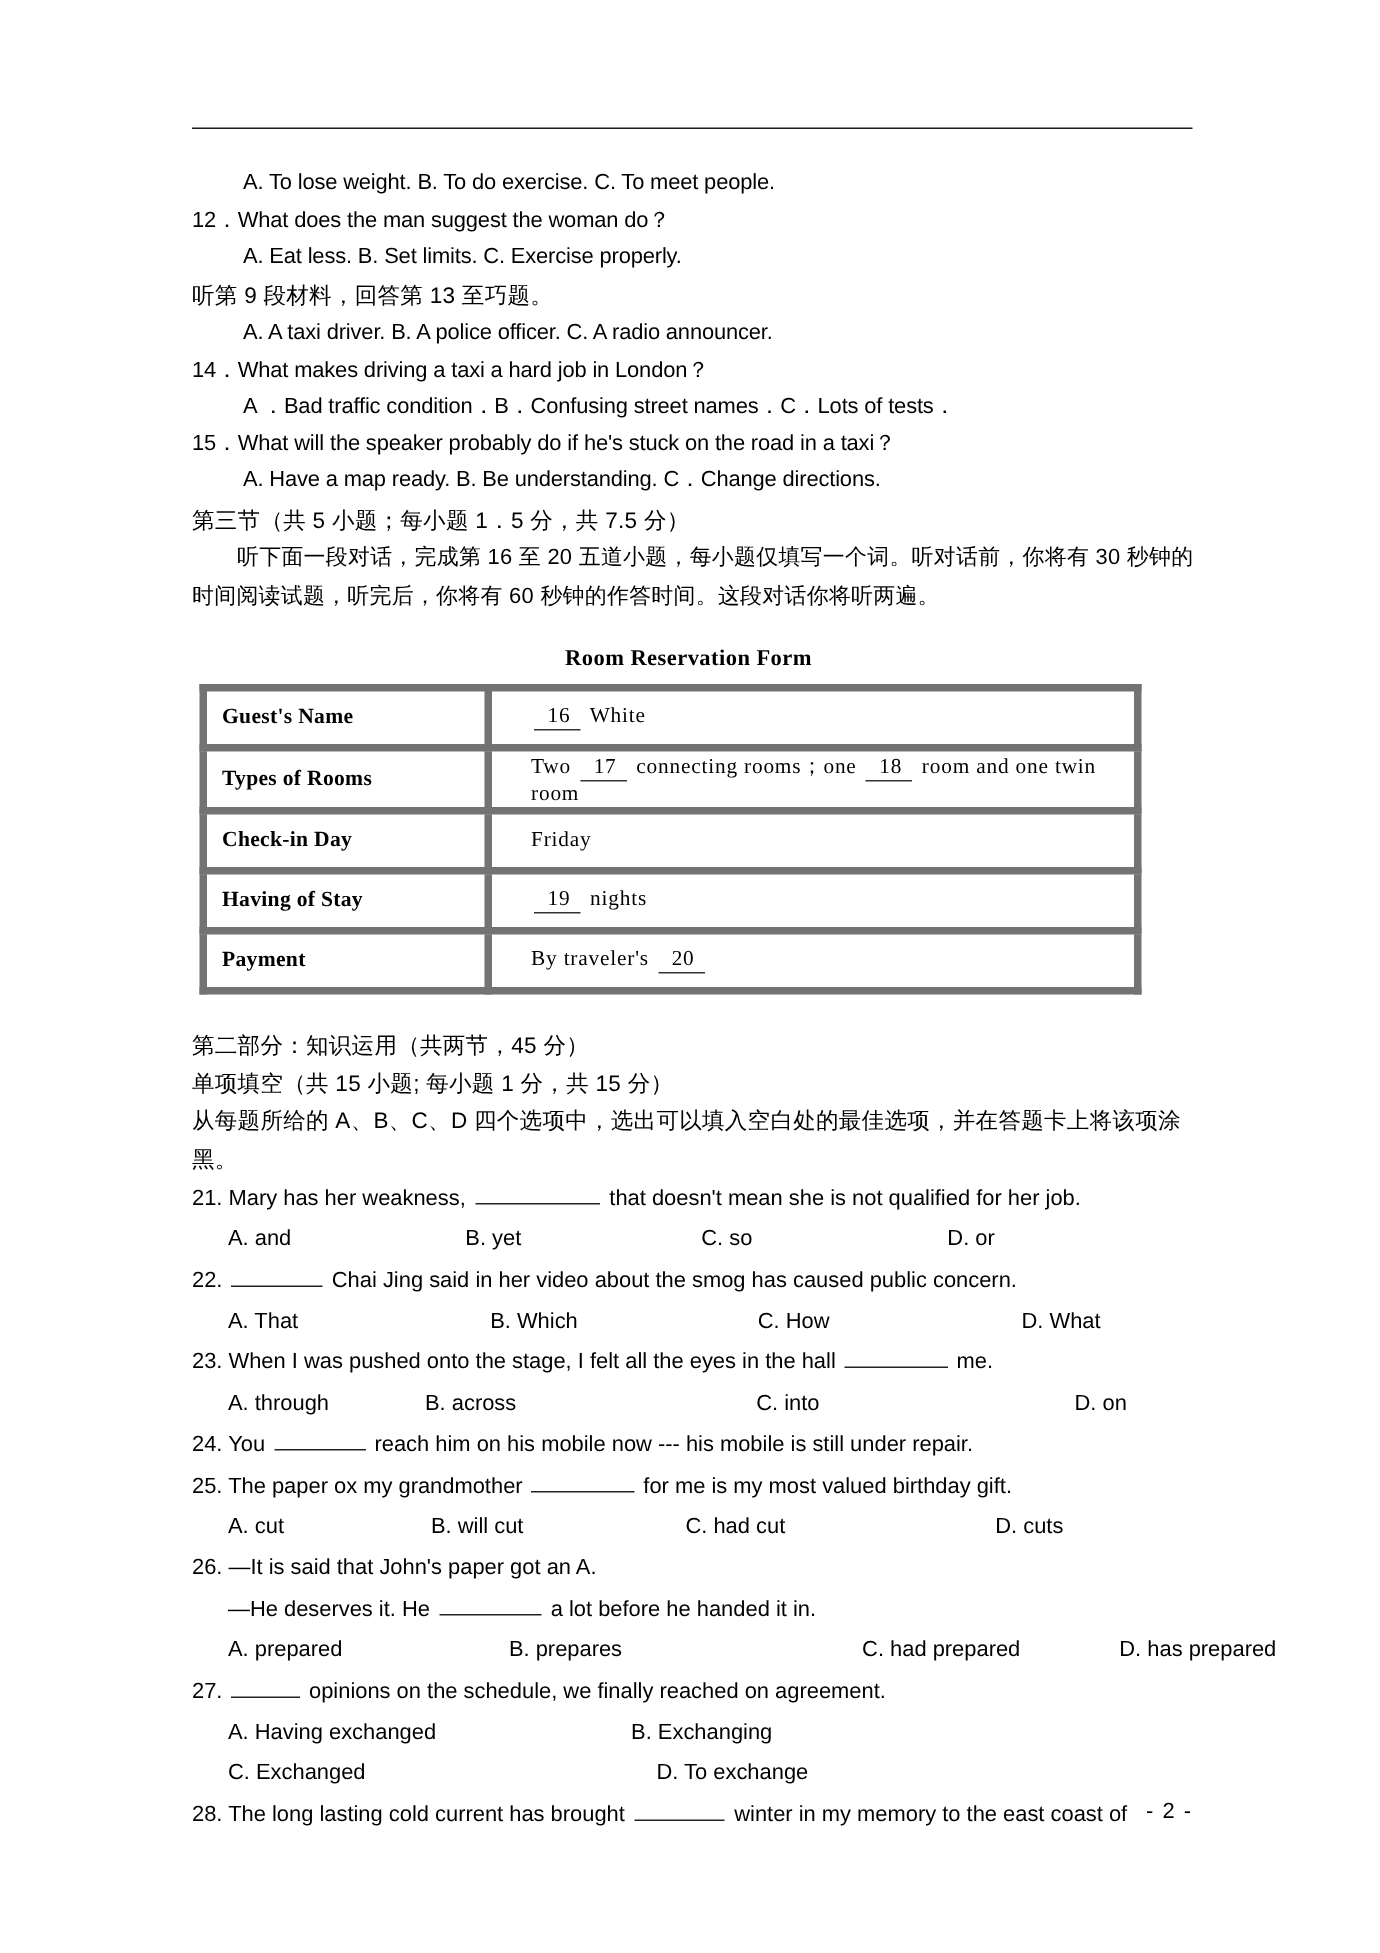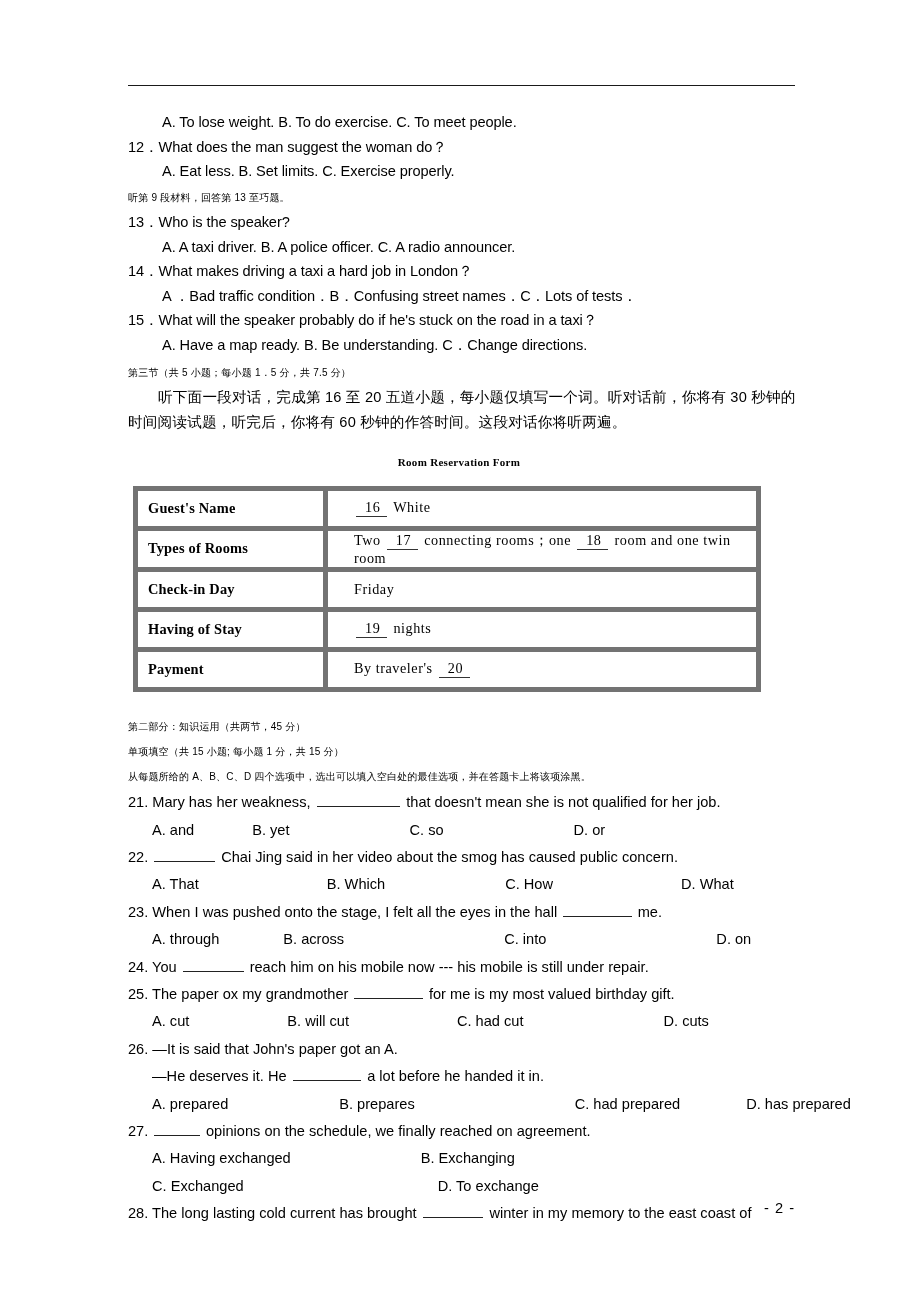--- a/index.html
+++ b/index.html
@@ -47,21 +47,21 @@
     white-space: pre;
     letter-spacing: -0.1px;
   }
   .ln-indent {
     padding-left: 34px;
   }
   .ln-q {
     padding-left: 0;
   }
   .cn {
-    font-size: 10px;
+    font-size: 15px;
     line-height: 25.2px;
     white-space: pre-wrap;
     letter-spacing: 0.2px;
   }
 
   .listen-hdr { margin-top: 1px; }
 
   
   .sec3 { margin-top: 2px; }
   .sec3-body {
@@ -73,25 +73,25 @@
   }
 
   
   .form-wrap {
     margin-top: 20px;
     width: 680px;
   }
   .form-title {
     font-family: "Liberation Serif", serif;
     font-weight: bold;
-    font-size: 11px;
+    font-size: 15px;
     text-align: center;
     letter-spacing: 0.3px;
     margin-left: -18px;
-    margin-bottom: 18px;
+    margin-bottom: 8px;
   }
   table.resv {
     border-collapse: collapse;
     width: 628px;
     margin-left: 5px;
     table-layout: fixed;
     border: 2.4px solid #111111;
     font-family: "Liberation Serif", serif;
   }
   table.resv td {
@@ -161,21 +161,20 @@
 <div class="page">
 
   <div class="header-rule"></div>
 
   <div class="content">
 
     <div class="ln ln-indent">A. To lose weight. B. To do exercise. C. To meet people.</div>
     <div class="ln ln-q">12．What does the man suggest the woman do？</div>
     <div class="ln ln-indent">A. Eat less. B. Set limits. C. Exercise properly.</div>
     <div class="cn listen-hdr">听第 9 段材料，回答第 13 至巧题。</div>
-    <div class="ln ln-q">13．Who is the speaker?</div>
     <div class="ln ln-indent">A. A taxi driver. B. A police officer. C. A radio announcer.</div>
     <div class="ln ln-q">14．What makes driving a taxi a hard job in London？</div>
     <div class="ln ln-indent">A ．Bad traffic condition．B．Confusing street names．C．Lots of tests．</div>
     <div class="ln ln-q">15．What will the speaker probably do if he's stuck on the road in a taxi？</div>
     <div class="ln ln-indent">A. Have a map ready. B. Be understanding. C．Change directions.</div>
 
     <div class="cn sec3">第三节（共 5 小题；每小题 1．5 分，共 7.5 分）</div>
     <div class="sec3-body">听下面一段对话，完成第 16 至 20 五道小题，每小题仅填写一个词。听对话前，你将有 30 秒钟的时间阅读试题，听完后，你将有 60 秒钟的作答时间。这段对话你将听两遍。</div>
 
     <div class="form-wrap">
@@ -205,21 +204,21 @@
           </tbody>
       </table>
     </div>
 
     <div class="cn" style="margin-top:22px">第二部分：知识运用（共两节，45 分）</div>
     <div class="cn">单项填空（共 15 小题; 每小题 1 分，共 15 分）</div>
     <div class="cn" style="width:676px">从每题所给的 A、B、C、D 四个选项中，选出可以填入空白处的最佳选项，并在答题卡上将该项涂黑。</div>
 
     <div class="mcq" id="mcq-list">
         <div class="stem"><span>21. </span><span>Mary has her weakness, </span><span class="u-blank" style="width: 83.6px;"></span><span> that doesn't mean she is not qualified for her job.</span></div>
-        <div class="opts"><span class="opt" style="margin-left: 0px;">A. and</span><span class="opt" style="margin-left: 58px;">B. yet</span><span class="opt" style="margin-left: 120px;">C. so</span><span class="opt" style="margin-left: 130px;">D. or</span></div>
+        <div class="opts"><span class="opt" style="margin-left: 0px;">A. and</span><span class="opt" style="margin-left: 116px;">B. yet</span><span class="opt" style="margin-left: 120px;">C. so</span><span class="opt" style="margin-left: 130px;">D. or</span></div>
         <div class="stem"><span>22. </span><span class="u-blank" style="width: 60.8px;"></span><span> Chai Jing said in her video about the smog has caused public concern.</span></div>
         <div class="opts"><span class="opt" style="margin-left: 0px;">A. That</span><span class="opt" style="margin-left: 128px;">B. Which</span><span class="opt" style="margin-left: 120px;">C. How</span><span class="opt" style="margin-left: 128px;">D. What</span></div>
         <div class="stem"><span>23. </span><span>When I was pushed onto the stage, I felt all the eyes in the hall </span><span class="u-blank" style="width: 68.4px;"></span><span> me.</span></div>
         <div class="opts"><span class="opt" style="margin-left: 0px;">A. through</span><span class="opt" style="margin-left: 64px;">B. across</span><span class="opt" style="margin-left: 160px;">C. into</span><span class="opt" style="margin-left: 170px;">D. on</span></div>
         <div class="stem"><span>24. </span><span>You </span><span class="u-blank" style="width: 60.8px;"></span><span> reach him on his mobile now --- his mobile is still under repair.</span></div>
         <div class="stem"><span>25. </span><span>The paper ox my grandmother </span><span class="u-blank" style="width: 68.4px;"></span><span> for me is my most valued birthday gift.</span></div>
         <div class="opts"><span class="opt" style="margin-left: 0px;">A. cut</span><span class="opt" style="margin-left: 98px;">B. will cut</span><span class="opt" style="margin-left: 108px;">C. had cut</span><span class="opt" style="margin-left: 140px;">D. cuts</span></div>
         <div class="stem"><span>26. </span><span>—It is said that John's paper got an A.</span></div>
         <div class="stem" style="padding-left: 24px;"><span>—He deserves it. He </span><span class="u-blank" style="width: 68.4px;"></span><span> a lot before he handed it in.</span></div>
         <div class="opts"><span class="opt" style="margin-left: 0px;">A. prepared</span><span class="opt" style="margin-left: 111px;">B. prepares</span><span class="opt" style="margin-left: 160px;">C. had prepared</span><span class="opt" style="margin-left: 66px;">D. has prepared</span></div>

